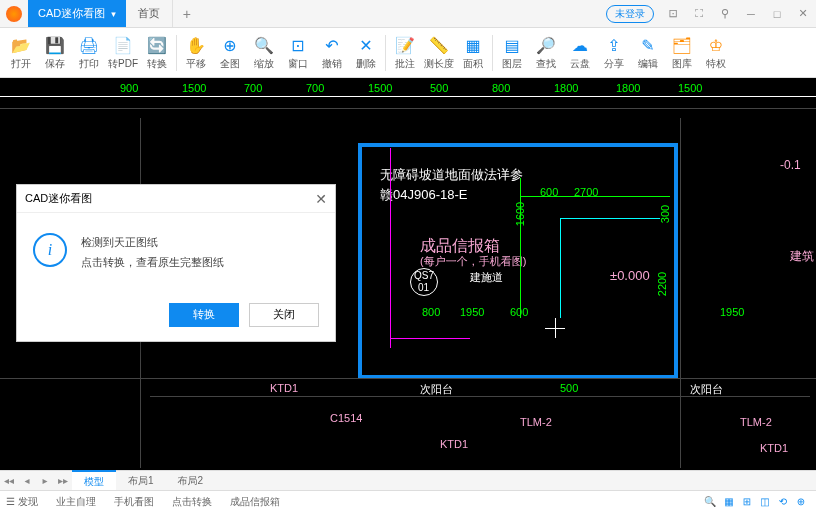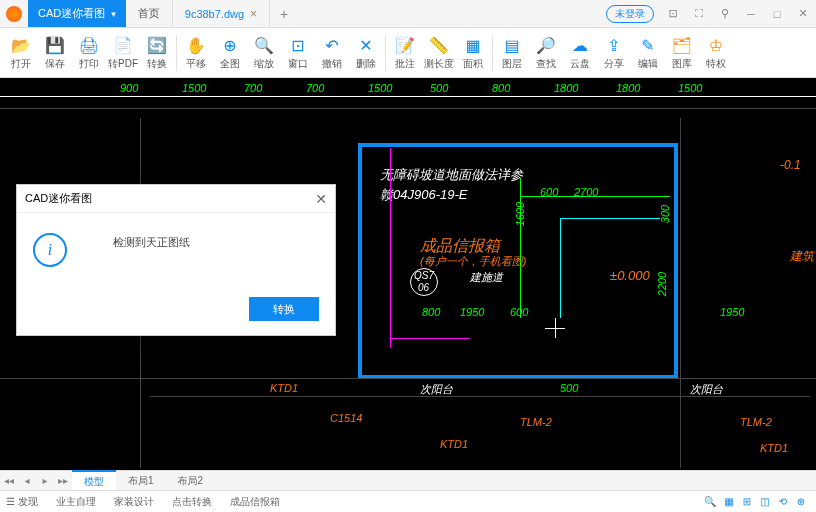--- a/index.html
+++ b/index.html
@@ -17,41 +17,41 @@
 .login-btn { color: #0f8af0; border: 1px solid #0f8af0; border-radius: 10px; padding: 1px 8px; font-size: 10px; margin-right: 6px; cursor: pointer; }
 .win-btn { width: 26px; text-align: center; color: #888; cursor: pointer; font-size: 11px; }
 
 .toolbar { height: 50px; background: #fff; display: flex; align-items: center; border-bottom: 1px solid #ddd; padding: 0 4px; }
 .tool-btn { display: flex; flex-direction: column; align-items: center; justify-content: center; width: 34px; height: 46px; cursor: pointer; }
 .tool-icon { font-size: 16px; color: #0f8af0; height: 22px; display: flex; align-items: center; }
 .tool-icon.orange { color: #ff8c00; }
 .tool-label { font-size: 10px; color: #555; }
 .tool-sep { width: 1px; height: 36px; background: #e0e0e0; margin: 0 2px; }
 
-.canvas-area { position: absolute; top: 78px; left: 0; right: 0; bottom: 42px; background: #000; overflow: hidden; font-style: italic; }
+.canvas-area { position: absolute; top: 78px; left: 0; right: 0; bottom: 42px; background: #000; overflow: hidden; }
 .cad-text { position: absolute; color: #fff; font-size: 11px; white-space: nowrap; }
-.cad-text.cyan { color: #f97316; }
+.cad-text.cyan { color: #f9a8d4; }
 .cad-text.green { color: #0f0; }
 .cad-line { position: absolute; background: #444; }
 .cad-line.cyan { background: #0ff; }
 .cad-line.green { background: #0f0; }
 .cad-line.magenta { background: #f0f; }
 .cad-line.white { background: #fff; }
 .highlight-box { position: absolute; border: 4px solid #0f8af0; }
 .cursor-cross { position: absolute; width: 20px; height: 20px; }
 .cursor-cross::before, .cursor-cross::after { content: ''; position: absolute; background: #fff; }
 .cursor-cross::before { width: 100%; height: 1px; top: 50%; }
 .cursor-cross::after { width: 1px; height: 100%; left: 50%; }
 
 .dialog { position: absolute; width: 320px; background: #fff; box-shadow: 0 4px 20px rgba(0,0,0,0.3); border: 1px solid #ccc; }
 .dialog-title { height: 28px; display: flex; align-items: center; padding: 0 8px; font-size: 11px; border-bottom: 1px solid #eee; }
 .dialog-close { margin-left: auto; cursor: pointer; font-size: 14px; color: #666; }
 .dialog-body { padding: 20px 16px; display: flex; gap: 14px; }
 .info-icon { width: 34px; height: 34px; border: 2px solid #0f8af0; border-radius: 50%; display: flex; align-items: center; justify-content: center; color: #0f8af0; font-size: 16px; font-style: italic; font-family: serif; flex-shrink: 0; }
-.dialog-text { font-size: 11px; color: #444; line-height: 1.8; margin-left: 32px; }
+.dialog-text { font-size: 11px; color: #444; line-height: 1.8; }
 .dialog-actions { display: flex; justify-content: flex-end; gap: 10px; padding: 10px 16px 14px; }
 .btn { width: 70px; height: 24px; font-size: 11px; border: 1px solid #ccc; background: #fff; cursor: pointer; }
 .btn.primary { background: #0f8af0; color: #fff; border-color: #0f8af0; }
 
 .tabbar { position: absolute; bottom: 22px; left: 0; right: 0; height: 20px; background: #f5f5f5; display: flex; align-items: center; font-size: 10px; border-top: 1px solid #ddd; }
 .tabbar .nav { width: 18px; text-align: center; color: #888; cursor: pointer; }
 .tabbar .mtab { padding: 3px 12px; cursor: pointer; color: #666; }
 .tabbar .mtab.active { color: #0f8af0; border-top: 2px solid #0f8af0; background: #fff; }
 
 .statusbar { position: absolute; bottom: 0; left: 0; right: 0; height: 22px; background: #fff; display: flex; align-items: center; font-size: 10px; color: #666; border-top: 1px solid #ddd; padding: 0 6px; }
@@ -65,24 +65,20 @@
 
 <div class="titlebar">
   <div class="app-icon"></div>
   <div class="app-name-tab">
     <span>CAD迷你看图</span>
       <span class="arrow">▾</span>
   </div>
   <div class="doc-tab">
       <span>首页</span>
     </div>
-  <div class="doc-tab active">
-    <span>9c38b7.dwg</span>
-    <span class="tab-close">×</span>
-  </div>
   <div class="tab-add">+</div>
   <div class="title-spacer"></div>
   <div class="login-btn">未登录</div>
   <div class="win-btn">⊡</div>
   <div class="win-btn">⛶</div>
   <div class="win-btn">⚲</div>
   <div class="win-btn">─</div>
   <div class="win-btn">□</div>
   <div class="win-btn">✕</div>
 </div>
@@ -191,31 +187,31 @@
       <div class="cad-text green" style="top: 4px; left: 678px;">1500</div>
     </div>
   <div class="cad-line white" style="top:18px;left:0;width:100%;height:1px"></div>
   <div class="cad-line" style="top:30px;left:0;width:100%;height:1px"></div>
   <div class="cad-line" style="top:40px;left:140px;width:1px;height:350px"></div>
   <div class="cad-line" style="top:40px;left:680px;width:1px;height:350px"></div>
 
   <div class="highlight-box" style="top:65px;left:358px;width:320px;height:236px"></div>
 
   <div class="cad-text" style="top:88px;left:380px;font-size:13px">无障碍坡道地面做法详参</div>
-  <div class="cad-text" style="top:108px;left:380px;font-size:13px">赣04J906-19-E</div>
+  <div class="cad-text" style="top:108px;left:380px;font-size:13px">赣04J906-18-E</div>
   <div class="cad-text cyan" style="top:158px;left:420px;font-size:16px">成品信报箱</div>
   <div class="cad-text cyan" style="top:176px;left:420px;font-size:11px">(每户一个，手机看图)</div>
   <div class="cad-text" style="top:192px;left:470px;font-size:11px">建施道</div>
   <div class="cad-text cyan" style="top:190px;left:610px;font-size:13px">±0.000</div>
   <div class="cad-text cyan" style="top:80px;left:780px;font-size:12px">-0.1</div>
   <div class="cad-text cyan" style="top:170px;left:790px;font-size:12px">建筑</div>
 
   <div style="position:absolute;top:190px;left:410px;width:28px;height:28px;border:1px solid #fff;border-radius:50%"></div>
   <div class="cad-text" style="top:192px;left:414px;font-size:10px">QS7</div>
-  <div class="cad-text" style="top:204px;left:418px;font-size:10px">06</div>
+  <div class="cad-text" style="top:204px;left:418px;font-size:10px">01</div>
 
   <div class="cad-text green" style="top:130px;left:508px;transform:rotate(-90deg)">1600</div>
   <div class="cad-text green" style="top:108px;left:540px">600</div>
   <div class="cad-text green" style="top:108px;left:574px">2700</div>
   <div class="cad-text green" style="top:130px;left:656px;transform:rotate(-90deg)">300</div>
   <div class="cad-text green" style="top:228px;left:422px">800</div>
   <div class="cad-text green" style="top:228px;left:460px">1950</div>
   <div class="cad-text green" style="top:228px;left:510px">600</div>
   <div class="cad-text green" style="top:200px;left:650px;transform:rotate(-90deg)">2200</div>
   <div class="cad-text green" style="top:228px;left:720px">1950</div>
@@ -245,44 +241,46 @@
 
 <div class="dialog" style="top:184px;left:16px">
   <div class="dialog-title">
     <span>CAD迷你看图</span>
     <span class="dialog-close">✕</span>
   </div>
   <div class="dialog-body">
     <div class="info-icon">i</div>
     <div class="dialog-text">
       <div>检测到天正图纸</div>
+      <div>点击转换，查看原生完整图纸</div>
     </div>
   </div>
   <div class="dialog-actions">
     <button class="btn primary">转换</button>
+    <button class="btn">关闭</button>
   </div>
 </div>
 
 <div class="tabbar">
   <div class="nav">◂◂</div>
   <div class="nav">◂</div>
   <div class="nav">▸</div>
   <div class="nav">▸▸</div>
   <div class="mtab active">模型</div>
   <div class="mtab">布局1</div>
   <div class="mtab">布局2</div>
 </div>
 
 <div class="statusbar">
   <div class="status-item">☰ <span>发现</span></div>
   <div class="status-item">
       <span>业主自理</span>
     </div>
   <div class="status-item">
-      <span>家装设计</span>
+      <span>手机看图</span>
     </div>
   <div class="status-item">
       <span>点击转换</span>
     </div>
   <div class="status-item">
       <span>成品信报箱</span>
     </div>
   <div class="status-spacer"></div>
   <div class="status-icon">🔍</div>
   <div class="status-icon">▦</div>

